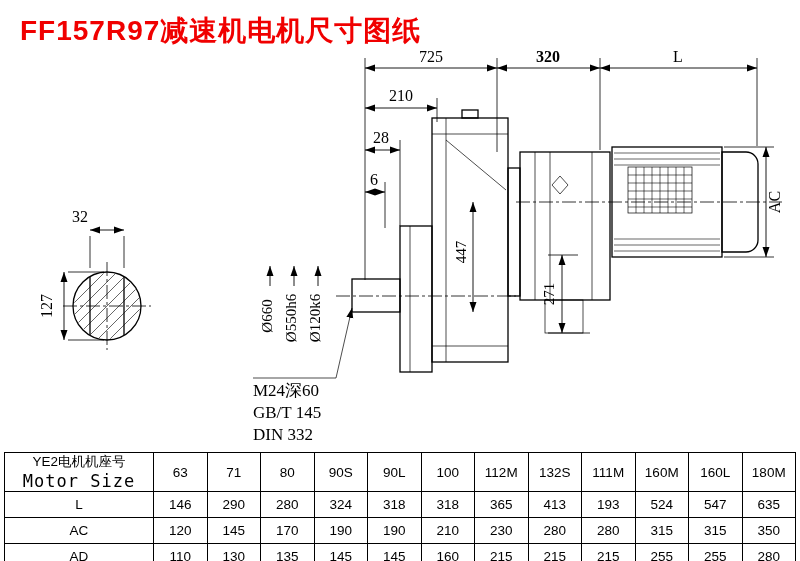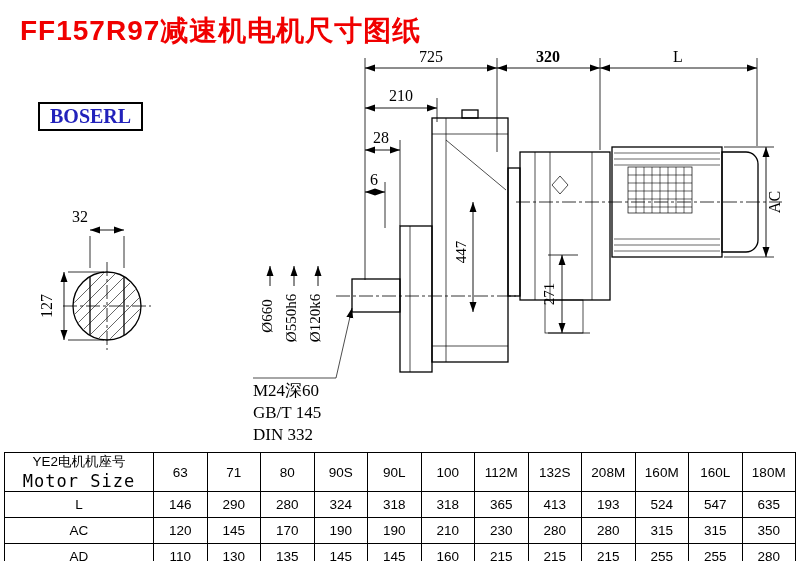--- a/index.html
+++ b/index.html
@@ -29,23 +29,20 @@
   table.dim-table .mono{font-family:"DejaVu Sans Mono",monospace;font-size:17px;
       letter-spacing:1px;}
 </style>
 </head>
 <body>
 
 <div class="canvas">
 
   <h1 class="page-title">FF157R97减速机电机尺寸图纸</h1>
 
-  <div class="logo-box">
-    <span>BOSERL</span>
-  </div>
 
   <svg width="800" height="452" viewBox="0 0 800 452">
     <defs>
       <marker id="arr" markerWidth="12" markerHeight="10" refX="10" refY="5" orient="auto-start-reverse" markerUnits="userSpaceOnUse">
         <path d="M0,1.5 L10,5 L0,8.5 Z" fill="#000"></path>
       </marker>
       <clipPath id="circClip">
           <circle cx="107" cy="306" r="33"></circle>
         </clipPath>
     </defs>
@@ -190,21 +187,21 @@
             <div class="mono">Motor Size</div>
           </td>
           <td>63</td>
           <td>71</td>
           <td>80</td>
           <td>90S</td>
           <td>90L</td>
           <td>100</td>
           <td>112M</td>
           <td>132S</td>
-          <td>208M</td>
+          <td>111M</td>
           <td>160M</td>
           <td>160L</td>
           <td>180M</td>
         </tr>
         <tr>
           <td class="label-cell">L</td>
           <td>146</td>
           <td>290</td>
           <td>280</td>
           <td>324</td>

